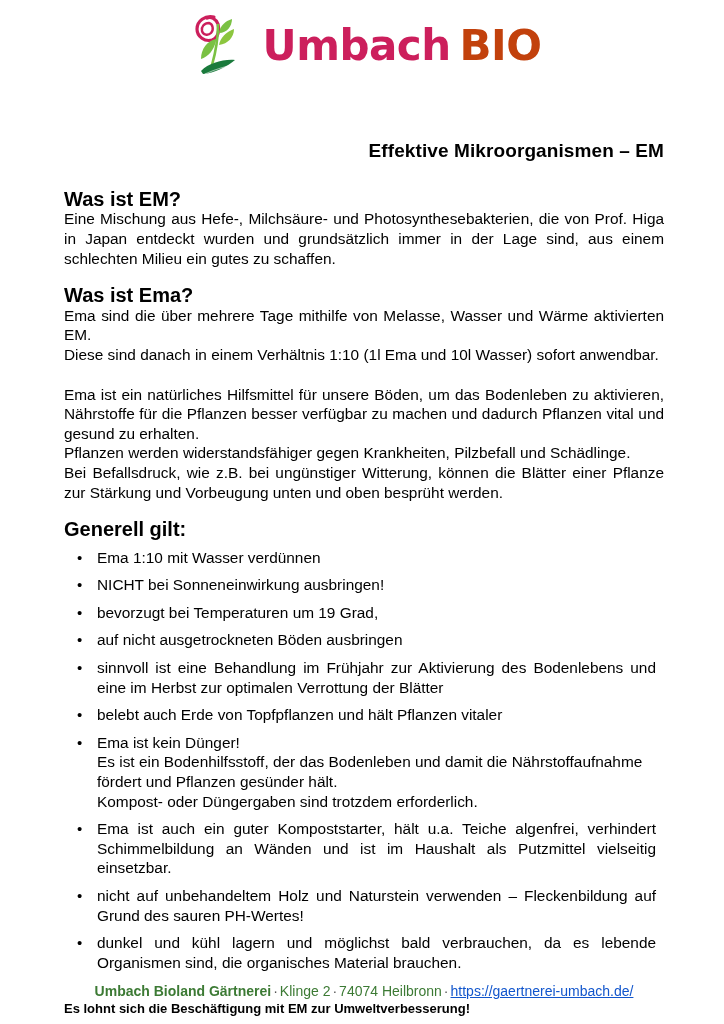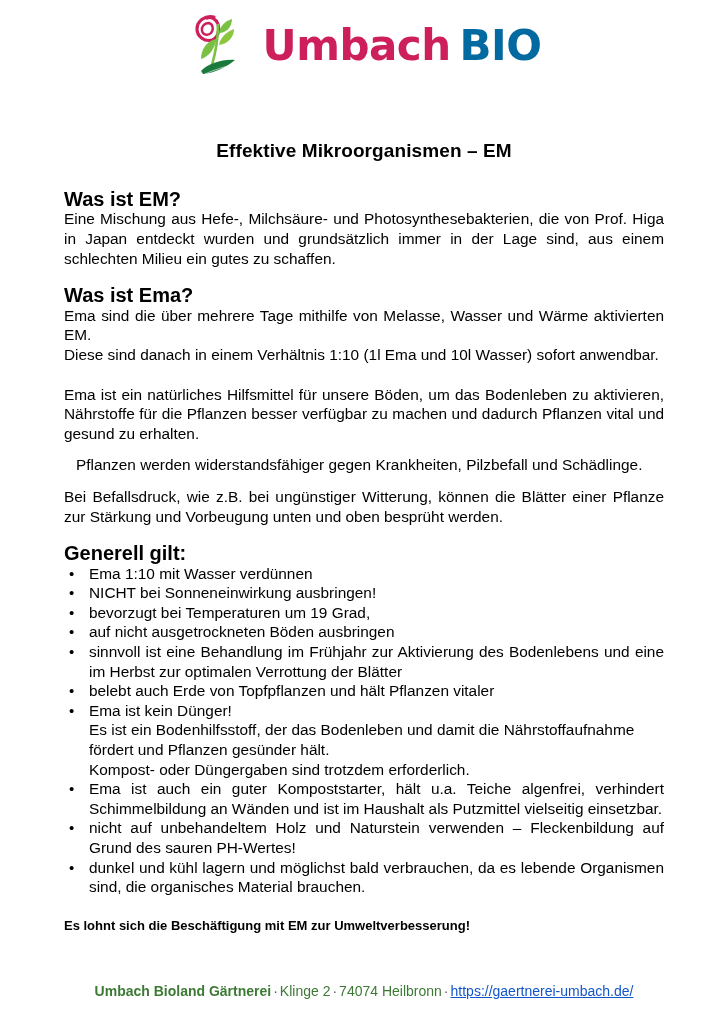--- a/index.html
+++ b/index.html
@@ -44,25 +44,25 @@
     font-family: "DejaVu Sans", sans-serif;
     font-weight: bold;
     font-size: 42px;
     line-height: 1;
     letter-spacing: -0.5px;
     white-space: nowrap;
     display: flex;
     align-items: baseline;
   }
   .logo-umbach { color: #CC1F5C; }
-  .logo-bio { color: #0369a1; margin-left: 9px; }
+  .logo-bio { color: #c2410c; margin-left: 9px; }
 
   
   .doc-title {
-    text-align: center;
+    text-align: right;
     font-size: 19px;
     font-weight: bold;
     letter-spacing: 0.1px;
     margin: 0;
     padding-top: 66px;
     line-height: 1.2;
   }
 
   
   .content {
@@ -75,36 +75,36 @@
     font-size: 20px;
     line-height: 19.6px;
     margin: 0;
   }
   p.para {
     margin: 0;
     text-align: justify;
     text-justify: inter-word;
   }
   p.para-left {
-    margin: 12px;
+    margin: 0;
     text-align: left;
   }
   .gap-sm { height: 18px; }
   .gap-md { height: 20px; }
 
   
   ul.bullets {
     list-style: none;
     margin: 0;
     padding: 0;
   }
   ul.bullets > li {
     position: relative;
     padding-left: 25px;
-    margin: 0;
+    margin: 8px;
     text-align: justify;
     text-justify: inter-word;
   }
   ul.bullets > li::before {
     content: "\2022";
     position: absolute;
     left: 5px;
     top: 0;
     font-size: 15px;
     line-height: 19.6px;

